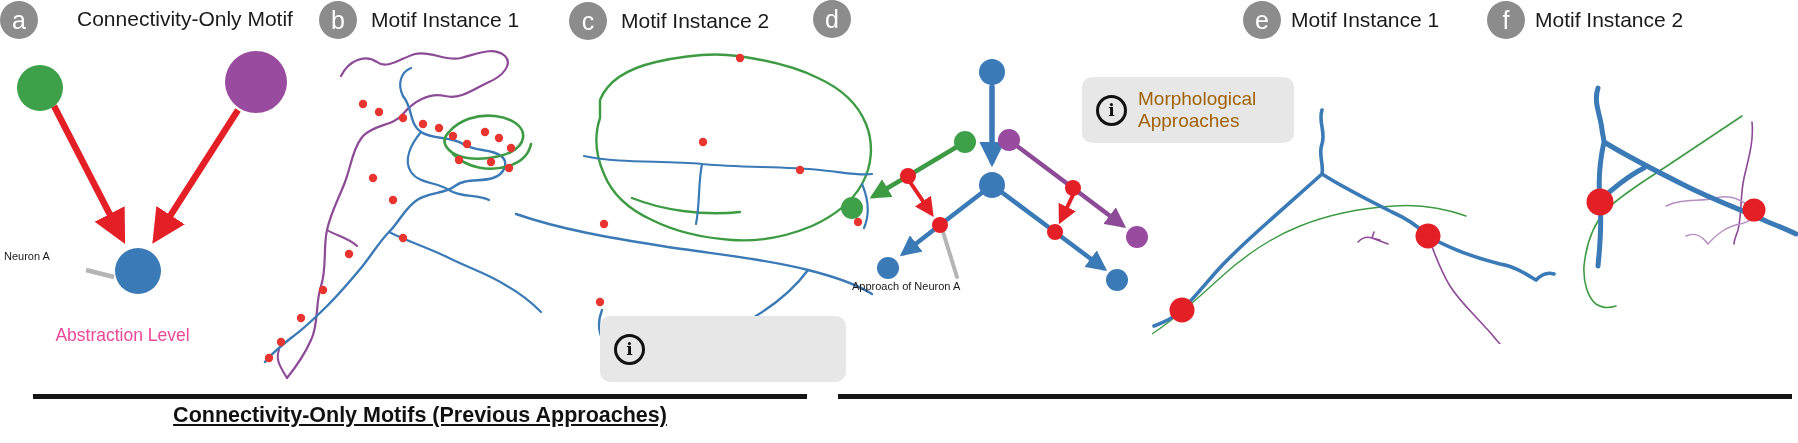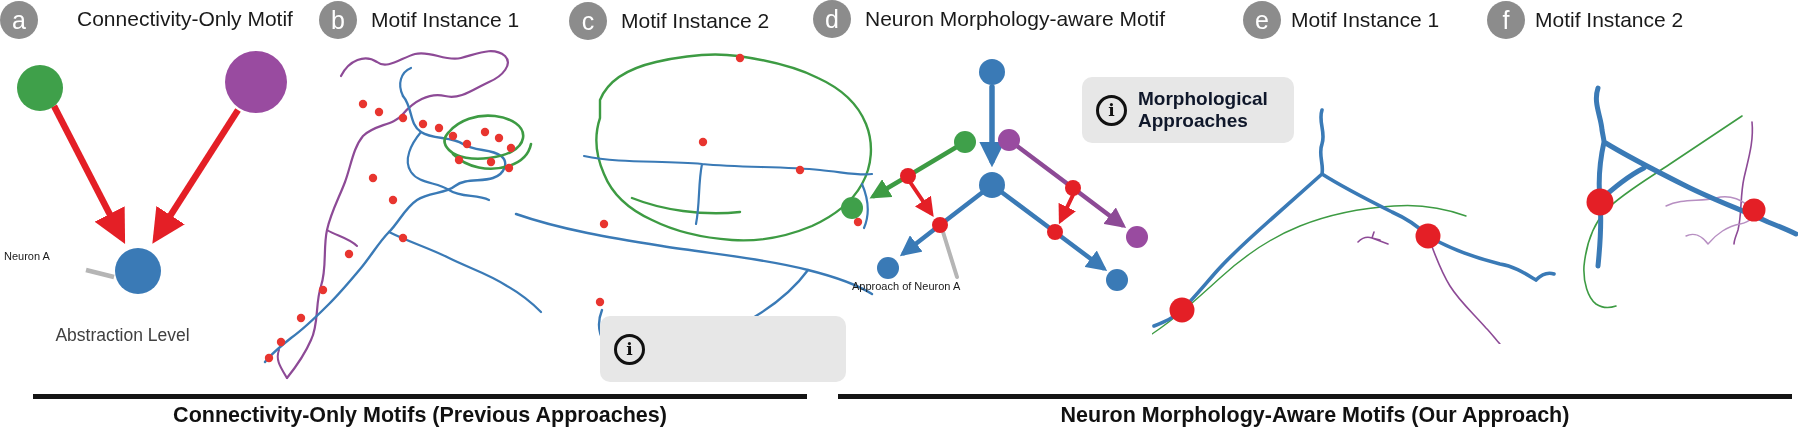--- a/index.html
+++ b/index.html
@@ -7,33 +7,33 @@
     position:relative;width:1798px;height:443px;background:#ffffff;overflow:hidden;
     font-family:"Liberation Sans",sans-serif;color:#191919;
   }
   .badge{
     position:absolute;width:38px;height:38px;border-radius:50%;
     background:#8c8c8c;color:#ffffff;font-size:25px;line-height:38px;
     text-align:center;user-select:none;
   }
   .panel-title{position:absolute;font-size:21px;white-space:nowrap;color:#1a1a1a;}
   .small-label{position:absolute;font-size:11px;color:#1a1a1a;white-space:nowrap;}
-  .center-caption{position:absolute;font-size:17.5px;line-height:21px;text-align:center;color:#404040;}
+  .center-caption{position:absolute;font-size:17.5px;line-height:21px;text-align:center;color:#ec4899;}
   .callout{
     position:absolute;background:#e7e7e7;border-radius:10px;
     display:flex;align-items:center;gap:11px;padding:0 14px;box-sizing:border-box;
   }
-  .callout-text{font-size:19px;line-height:22px;color:#0f172a;font-weight:bold;}
+  .callout-text{font-size:19px;line-height:22px;color:#a16207;}
   .info-icon{
     width:25px;height:25px;min-width:25px;border:3px solid #111;border-radius:50%;
     display:flex;align-items:center;justify-content:center;
     font-family:"DejaVu Serif",serif;font-weight:bold;font-size:17px;color:#111;
   }
   .rule{position:absolute;top:394px;height:5px;background:#141414;}
-  .footer-caption{position:absolute;top:403px;font-weight:bold;font-size:21.5px;text-align:center;color:#111;}
+  .footer-caption{position:absolute;top:403px;font-weight:bold;font-size:21.5px;text-align:center;color:#111;text-decoration:underline;}
   svg{position:absolute;}
 </style>
 </head>
 <body>
 
 <div id="figure">
 
   <div class="badge" style="left:0px;top:1px;">a</div>
   <div class="panel-title" style="left:50px;top:7px;margin-left:27px;">Connectivity-Only Motif</div>
 
@@ -115,21 +115,20 @@
     </g>
   </svg>
 
   <div class="callout" style="left:600px;top:316px;width:246px;height:66px;">
     <div class="info-icon">i</div>
     <div class="callout-text">
     </div>
   </div>
 
   <div class="badge" style="left:813px;top:0px;">d</div>
-  <div class="panel-title" style="left:865px;top:7px;">Neuron Morphology-aware Motif</div>
 
   <svg style="left:830px;top:55px;" width="330" height="255" viewBox="0 0 330 255">
     <defs>
       <marker id="arrB" viewBox="0 0 10 10" refX="7.5" refY="5" markerWidth="4.6" markerHeight="4.6" orient="auto-start-reverse">
           <path d="M0,0 L10,5 L0,10 z" fill="#3a7ab6"></path>
         </marker>
       <marker id="arrG" viewBox="0 0 10 10" refX="7.5" refY="5" markerWidth="4.6" markerHeight="4.6" orient="auto-start-reverse">
           <path d="M0,0 L10,5 L0,10 z" fill="#3d9b43"></path>
         </marker>
       <marker id="arrP" viewBox="0 0 10 10" refX="7.5" refY="5" markerWidth="4.6" markerHeight="4.6" orient="auto-start-reverse">
@@ -205,15 +204,14 @@
     </g>
     <g fill="#e41f26">
       <circle cx="42" cy="144" r="13.5"></circle>
       <circle cx="196" cy="152" r="11.5"></circle>
     </g>
   </svg>
 
   <div class="rule" style="left:33px;width:774px;"></div>
   <div class="rule" style="left:838px;width:954px;"></div>
   <div class="footer-caption" style="left:33px;width:774px;">Connectivity-Only Motifs (Previous Approaches)</div>
-  <div class="footer-caption" style="left:838px;width:954px;">Neuron Morphology-Aware Motifs (Our Approach)</div>
 
 </div>
 
 </body></html>

